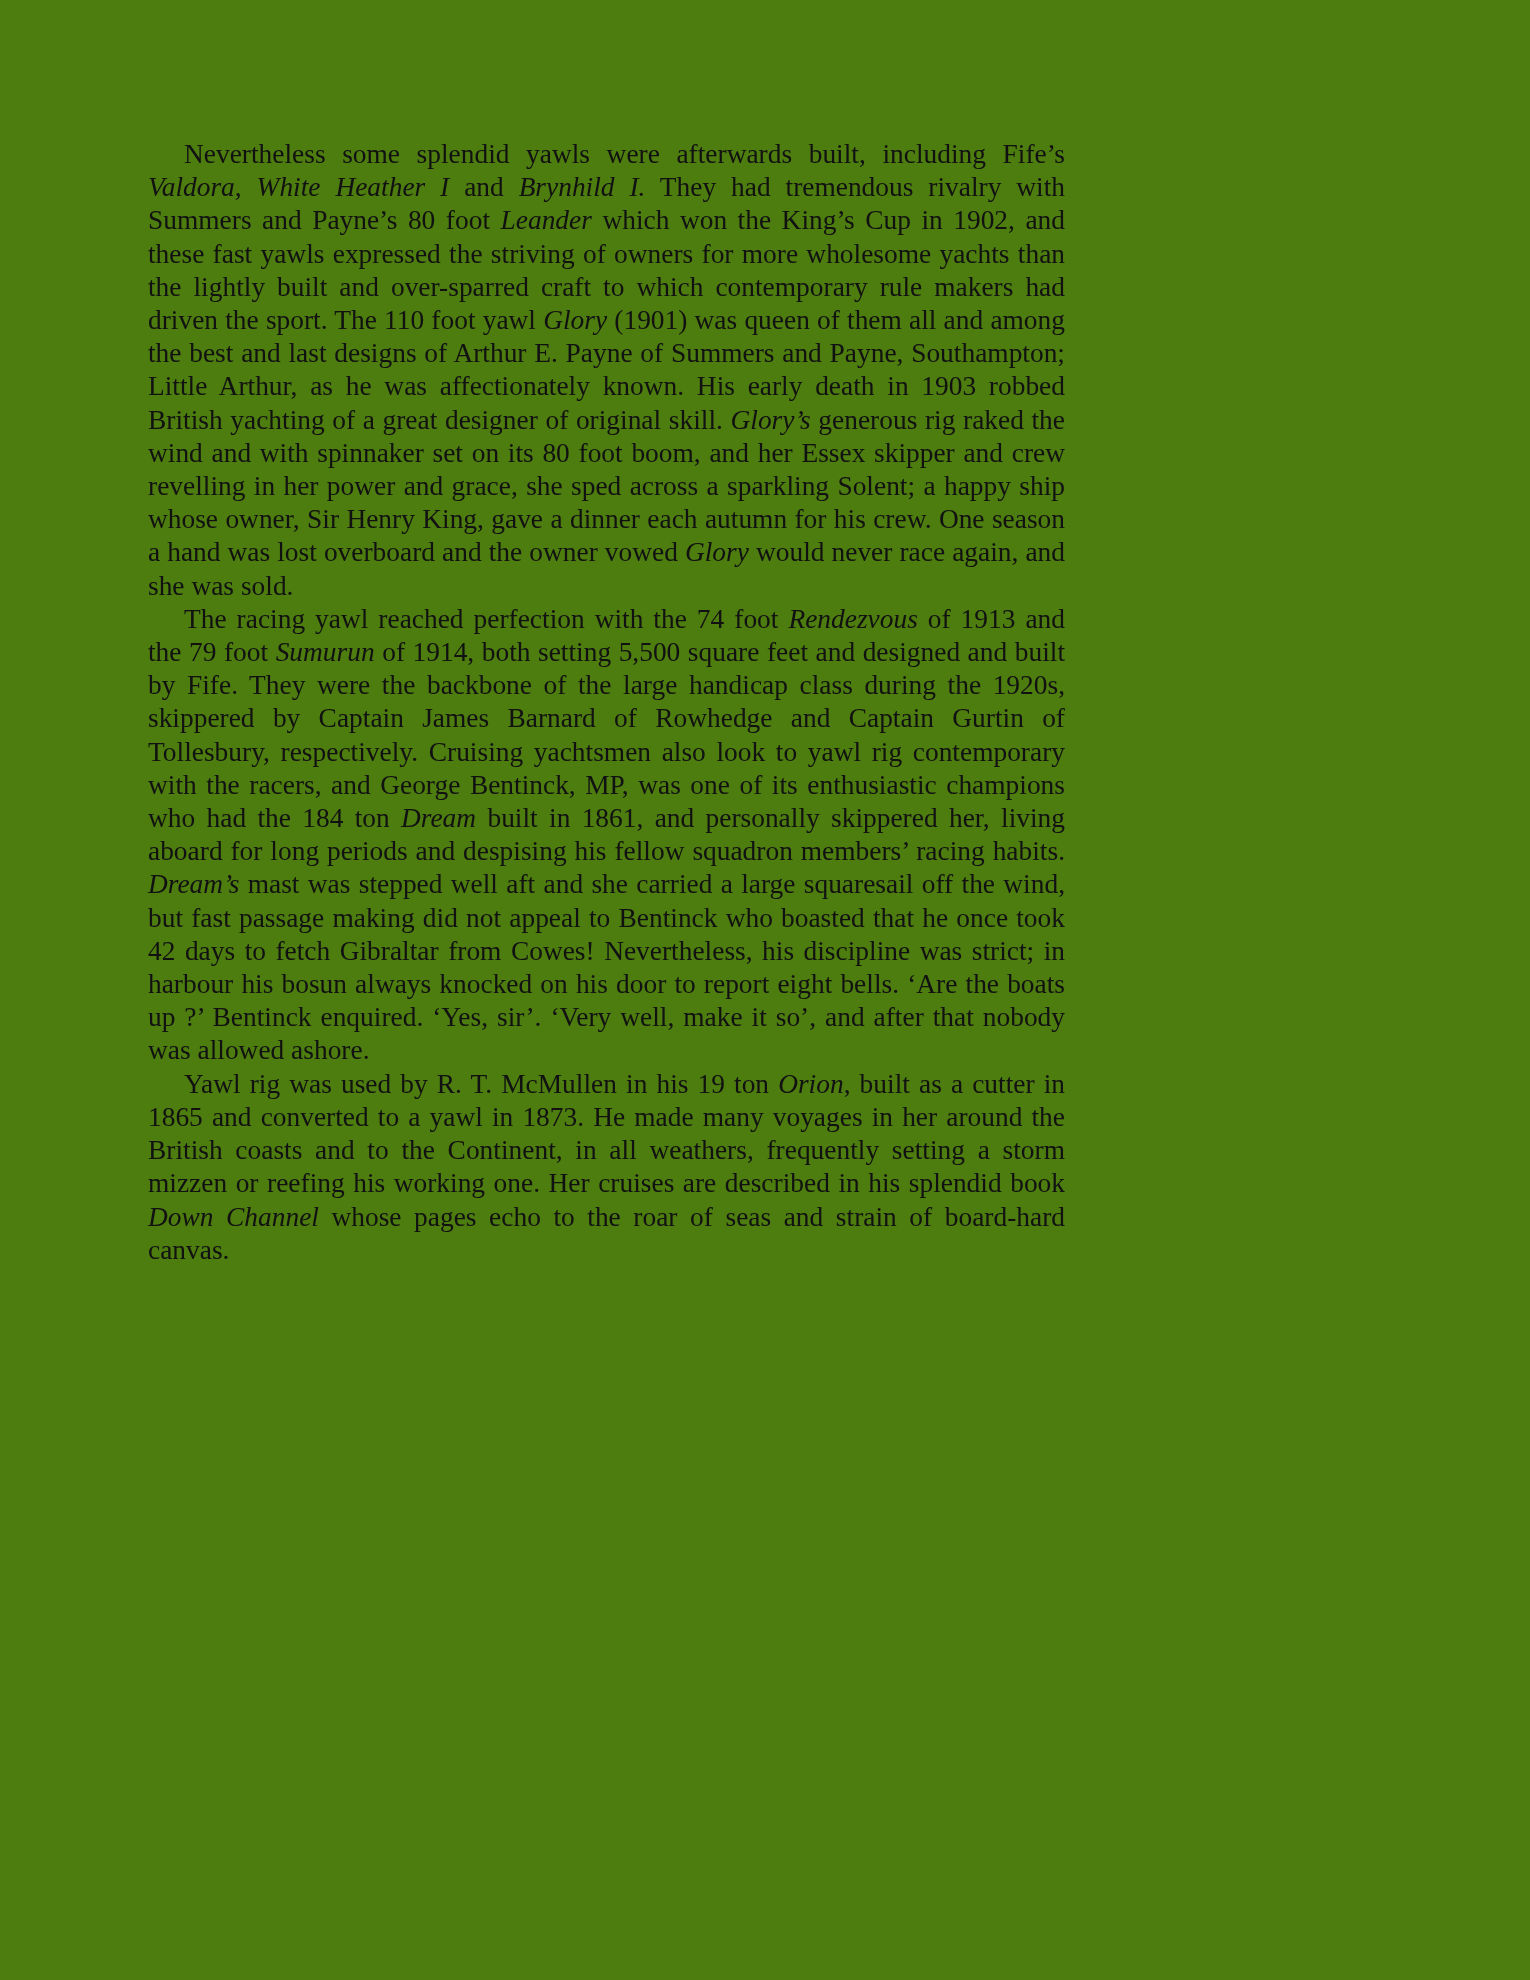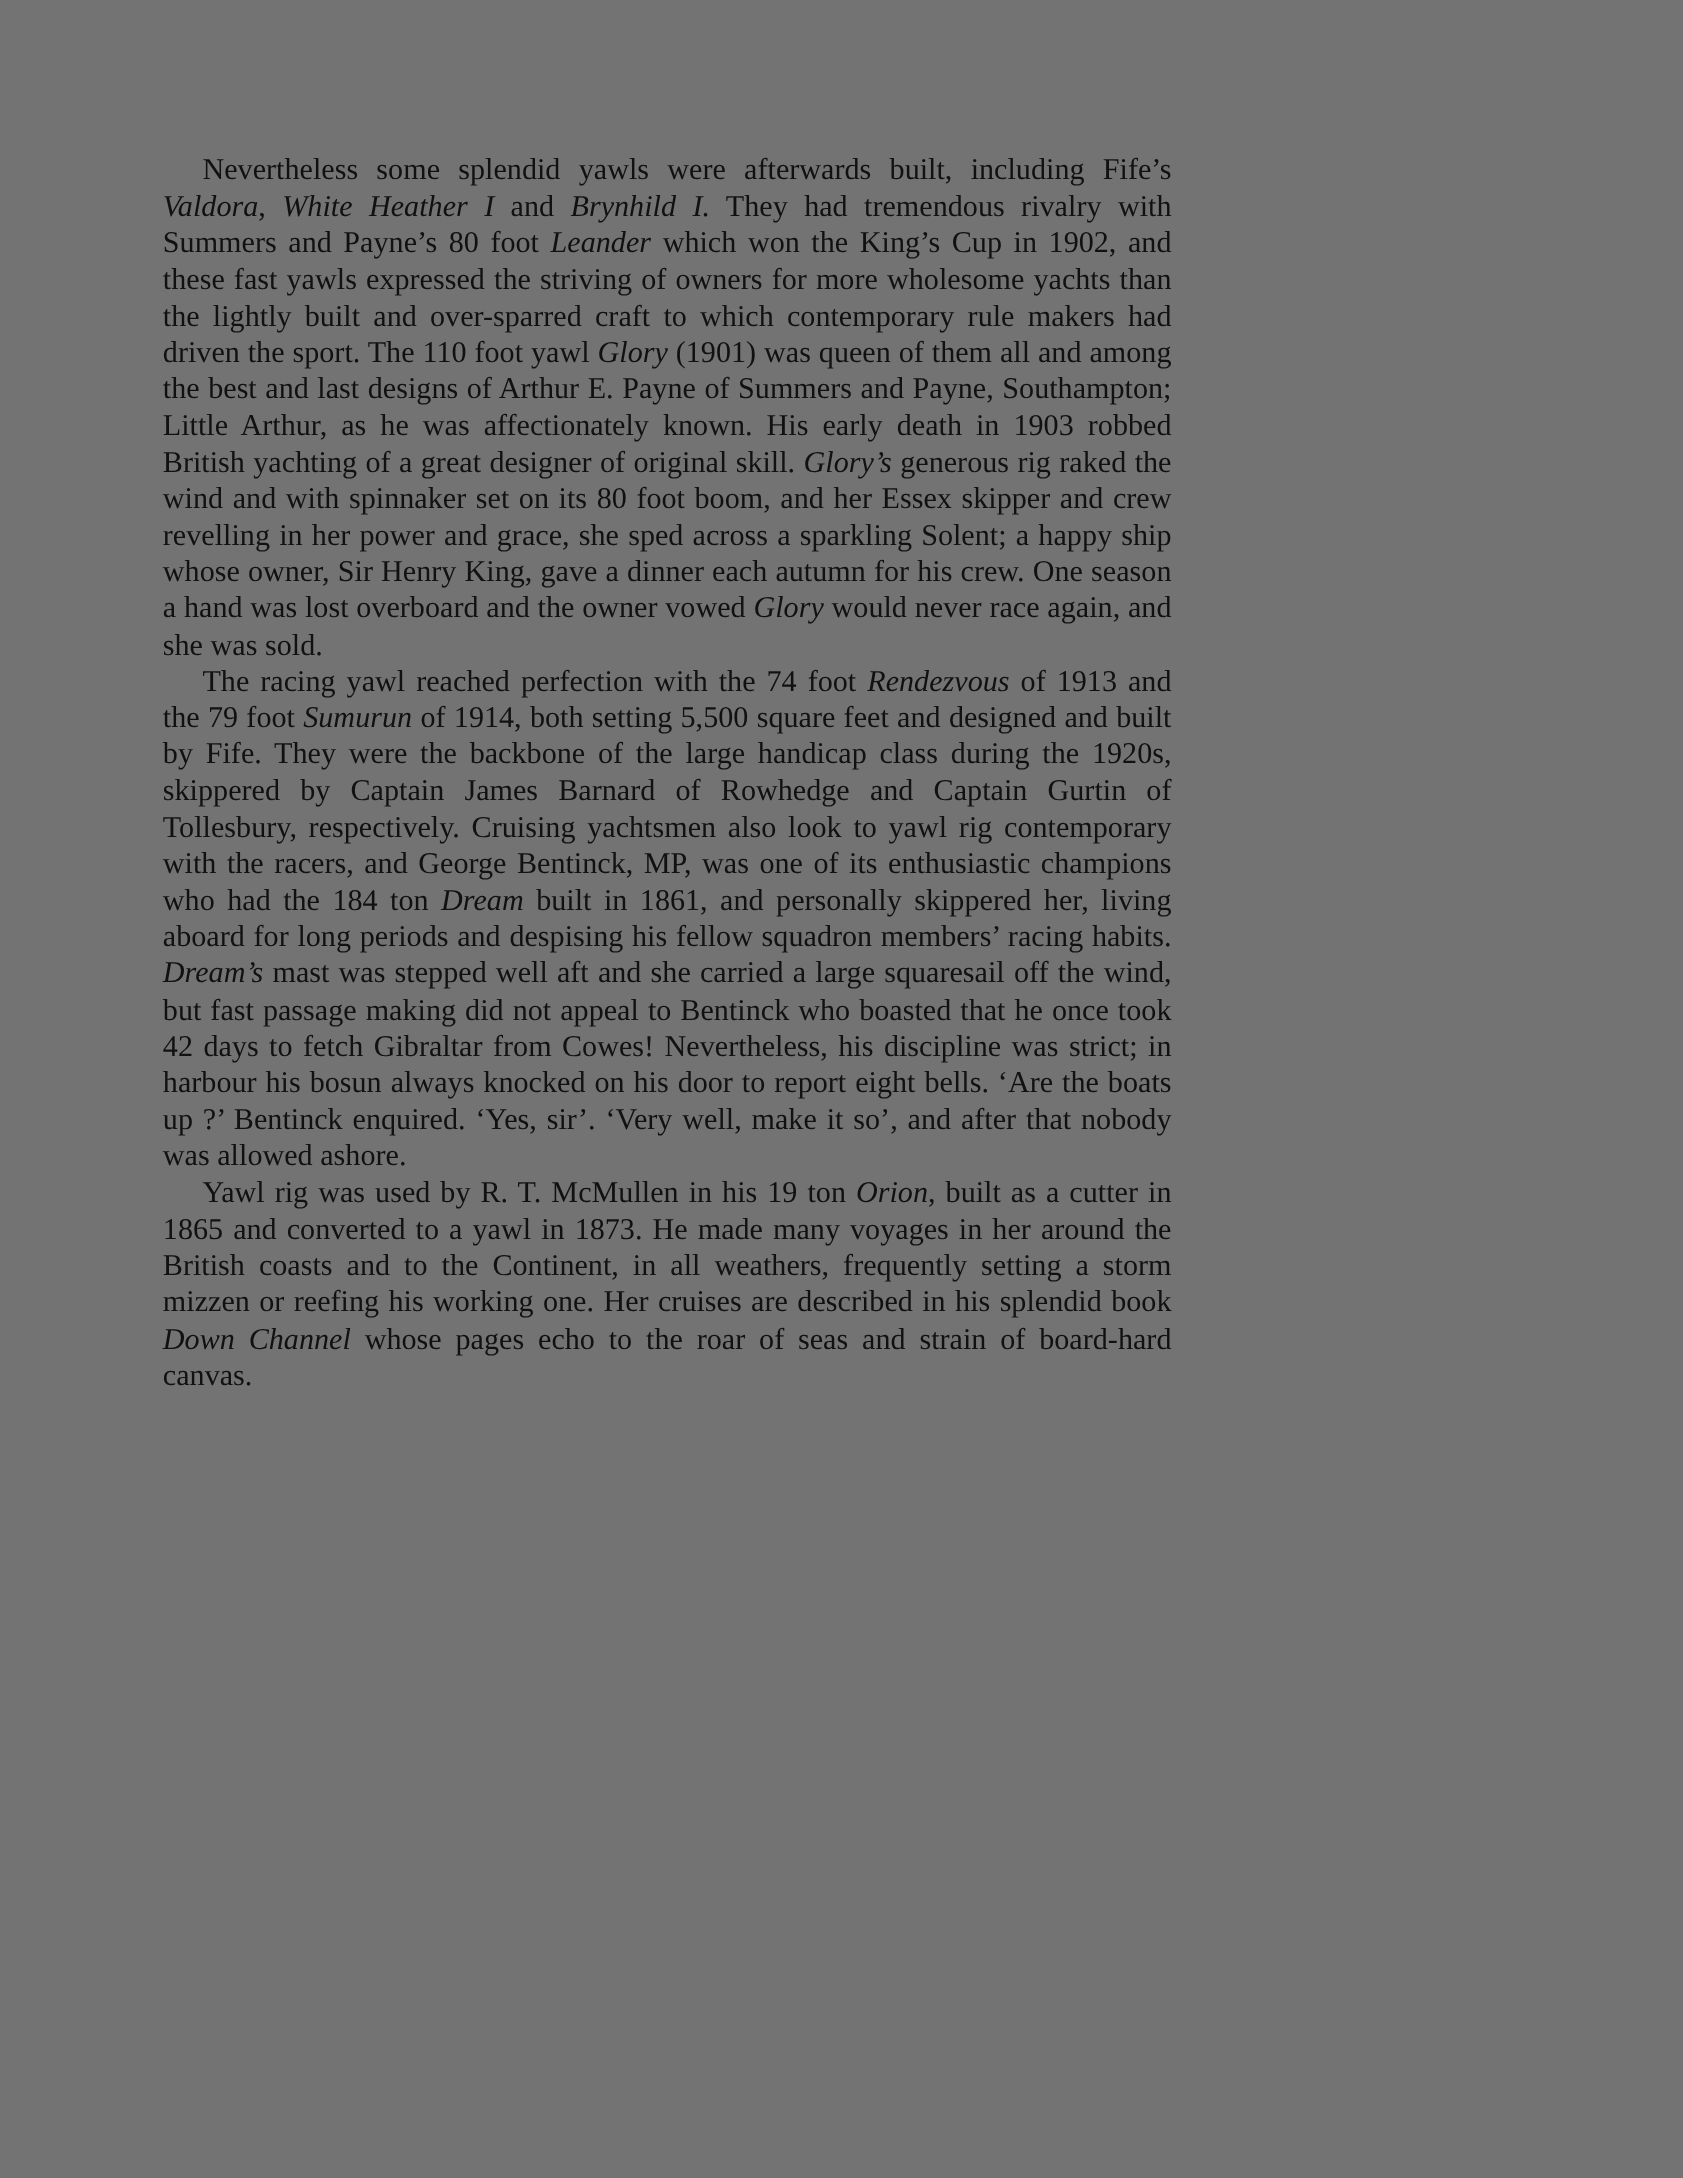--- a/index.html
+++ b/index.html
@@ -16,21 +16,21 @@
     color: #111111;
     -webkit-font-smoothing: antialiased;
   }
 
   #page {
     position: absolute;
     left: 0;
     top: 0;
     width: 1530px;
     height: 1980px;
-    background: #737373;
+    background: #4d7c0f;
   }
 
   #text-column {
     position: absolute;
     left: 148px;
     top: 138px;
     width: 917px;
   }
 
   p.body-paragraph {

